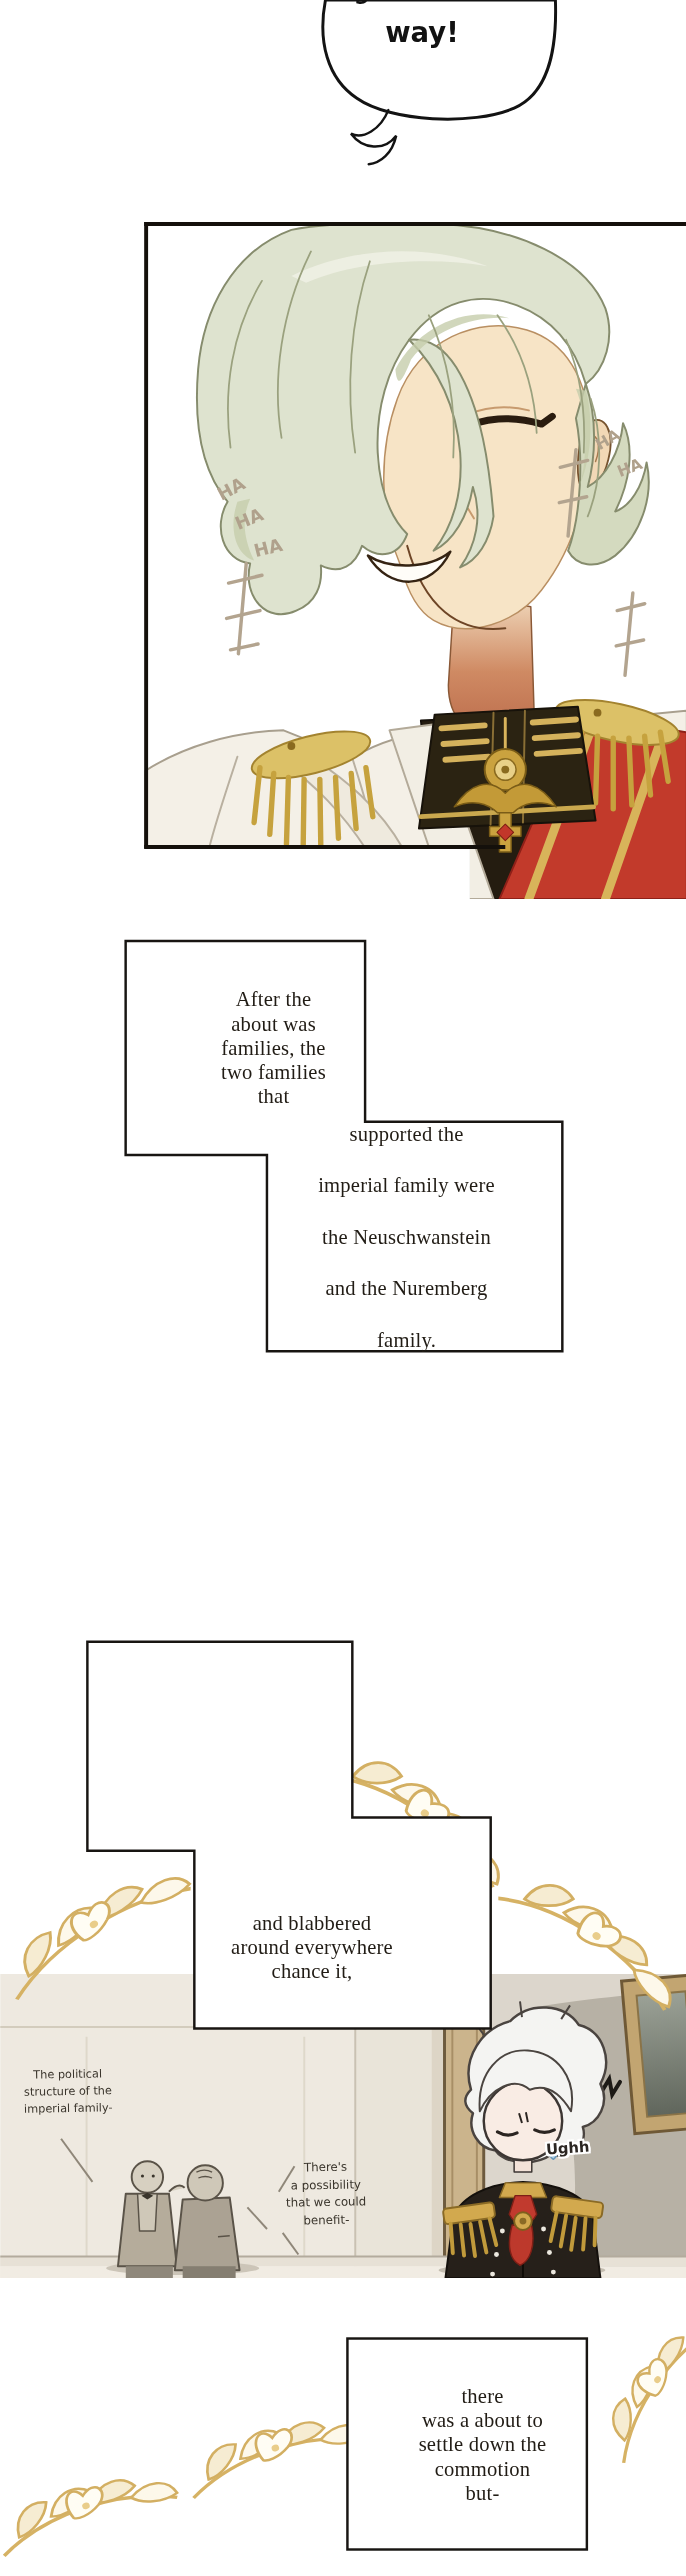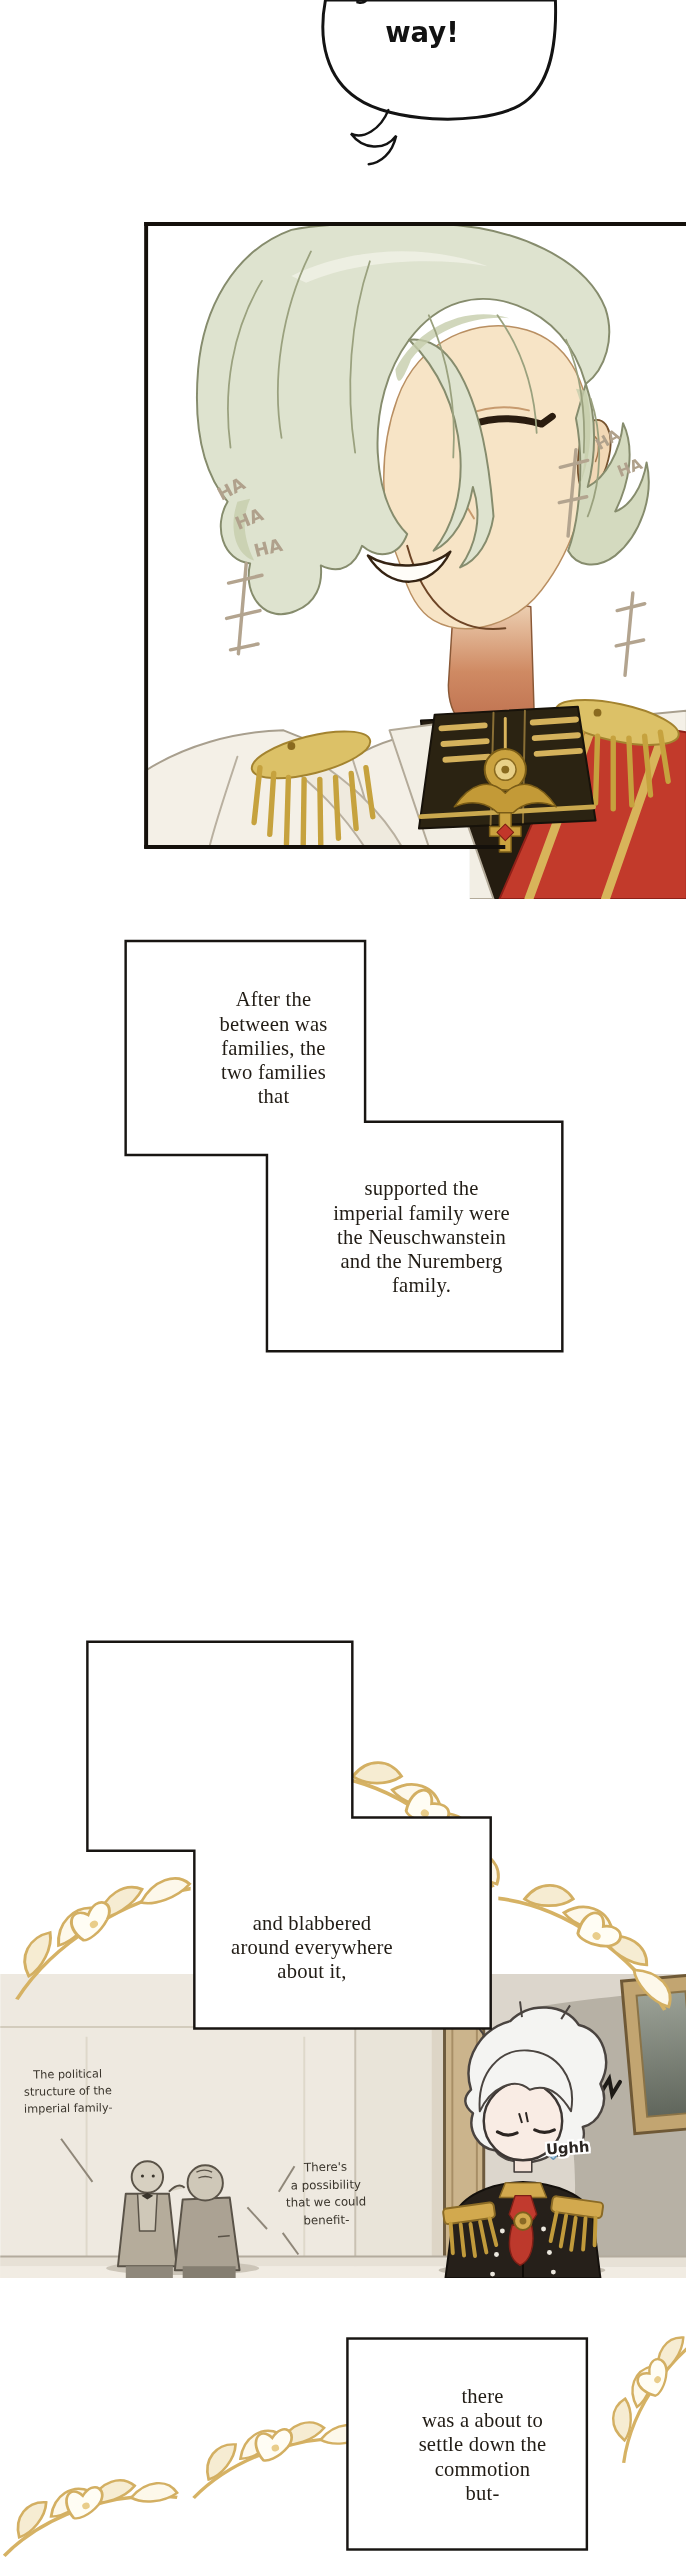--- a/index.html
+++ b/index.html
@@ -324,36 +324,36 @@
 
     <g fill="#ffffff" stroke="#181512" stroke-width="2.5">
       <path d="M128,959 L372,959 L372,1143 L573,1143 L573,1377 L272,1377 L272,1177 L128,1177 Z"></path>
       <path d="M89,1673 L359,1673 L359,1852 L500,1852 L500,2067 L198,2067 L198,1886 L89,1886 Z"></path>
       <rect x="354" y="2383" width="244" height="215"></rect>
     </g>
   </svg>
 
   <div class="nbox" style="left:126px;top:941px;width:239px;height:214px;margin-left:28px;">
     <div>After the</div>
-    <div>between was</div>
+    <div>about was</div>
     <div>families, the</div>
     <div>two families</div>
     <div>that</div>
   </div>
-  <div class="nbox" style="left:274px;top:1122px;width:295px;height:230px;">
+  <div class="nbox" style="left:259px;top:1122px;width:295px;height:230px;justify-content:space-between;">
     <div>supported the</div>
     <div>imperial family were</div>
     <div>the Neuschwanstein</div>
     <div>and the Nuremberg</div>
     <div>family.</div>
   </div>
   <div class="nbox" style="left:194px;top:1817px;width:236px;height:211px;padding-top:49px;box-sizing:border-box;">
     <div>and blabbered</div>
     <div>around everywhere</div>
-    <div>about it,</div>
+    <div>chance it,</div>
   </div>
   <div class="nbox" style="left:363px;top:2339px;width:239px;height:211px;">
     <div>there</div>
     <div>was a about to</div>
     <div>settle down the</div>
     <div>commotion</div>
     <div>but-</div>
   </div>
 
 </div>

